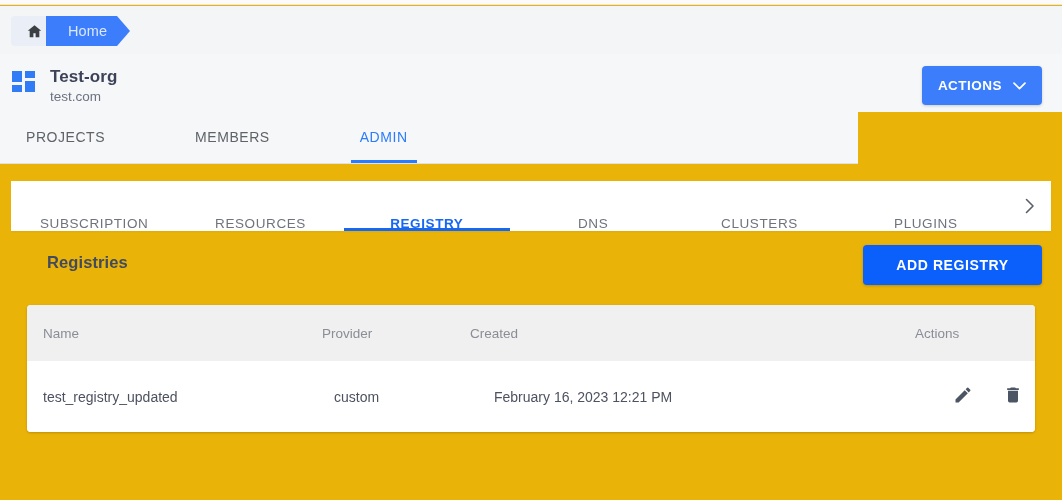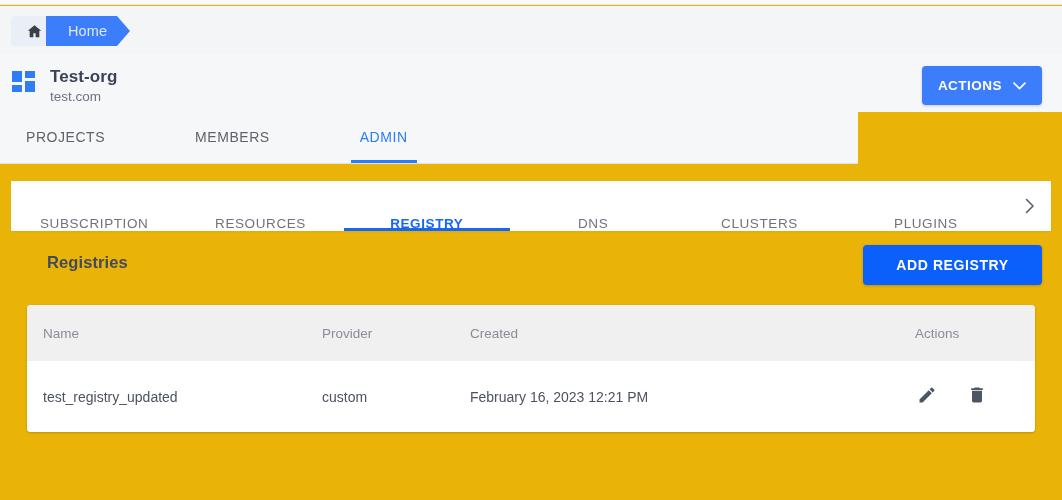--- a/index.html
+++ b/index.html
@@ -138,21 +138,21 @@
     position: absolute; top: 305px; left: 27px; width: 1008px;
     background: #fff; border-radius: 4px; overflow: hidden;
     box-shadow: 0 1px 3px rgba(0,0,0,.13), 0 1px 2px rgba(0,0,0,.08);
   }
   .t-head {
     display: flex; align-items: center; height: 56px;
     background: #f0f0f1; color: #8a8d96; font-size: 13.5px;
   }
   .t-row {
     display: flex; align-items: center; height: 71px;
-    background: #fff; color: #4d5260; font-size: 14px;
+    background: #fff; color: #4d5260; font-size: 14px; gap: 12px;
   }
   .c-name     { width: 295px; padding-left: 16px; }
   .c-provider { width: 148px; }
   .c-created  { width: 420px; }
   .c-actions  { flex: 1; }
   .t-head .c-actions { padding-left: 25px; }
   .row-icons { display: flex; align-items: center; gap: 26px; padding-left: 25px; }
   .icon-btn {
     background: transparent; border: none; cursor: pointer;
     color: #4b5563; display: flex; align-items: center; justify-content: center;

